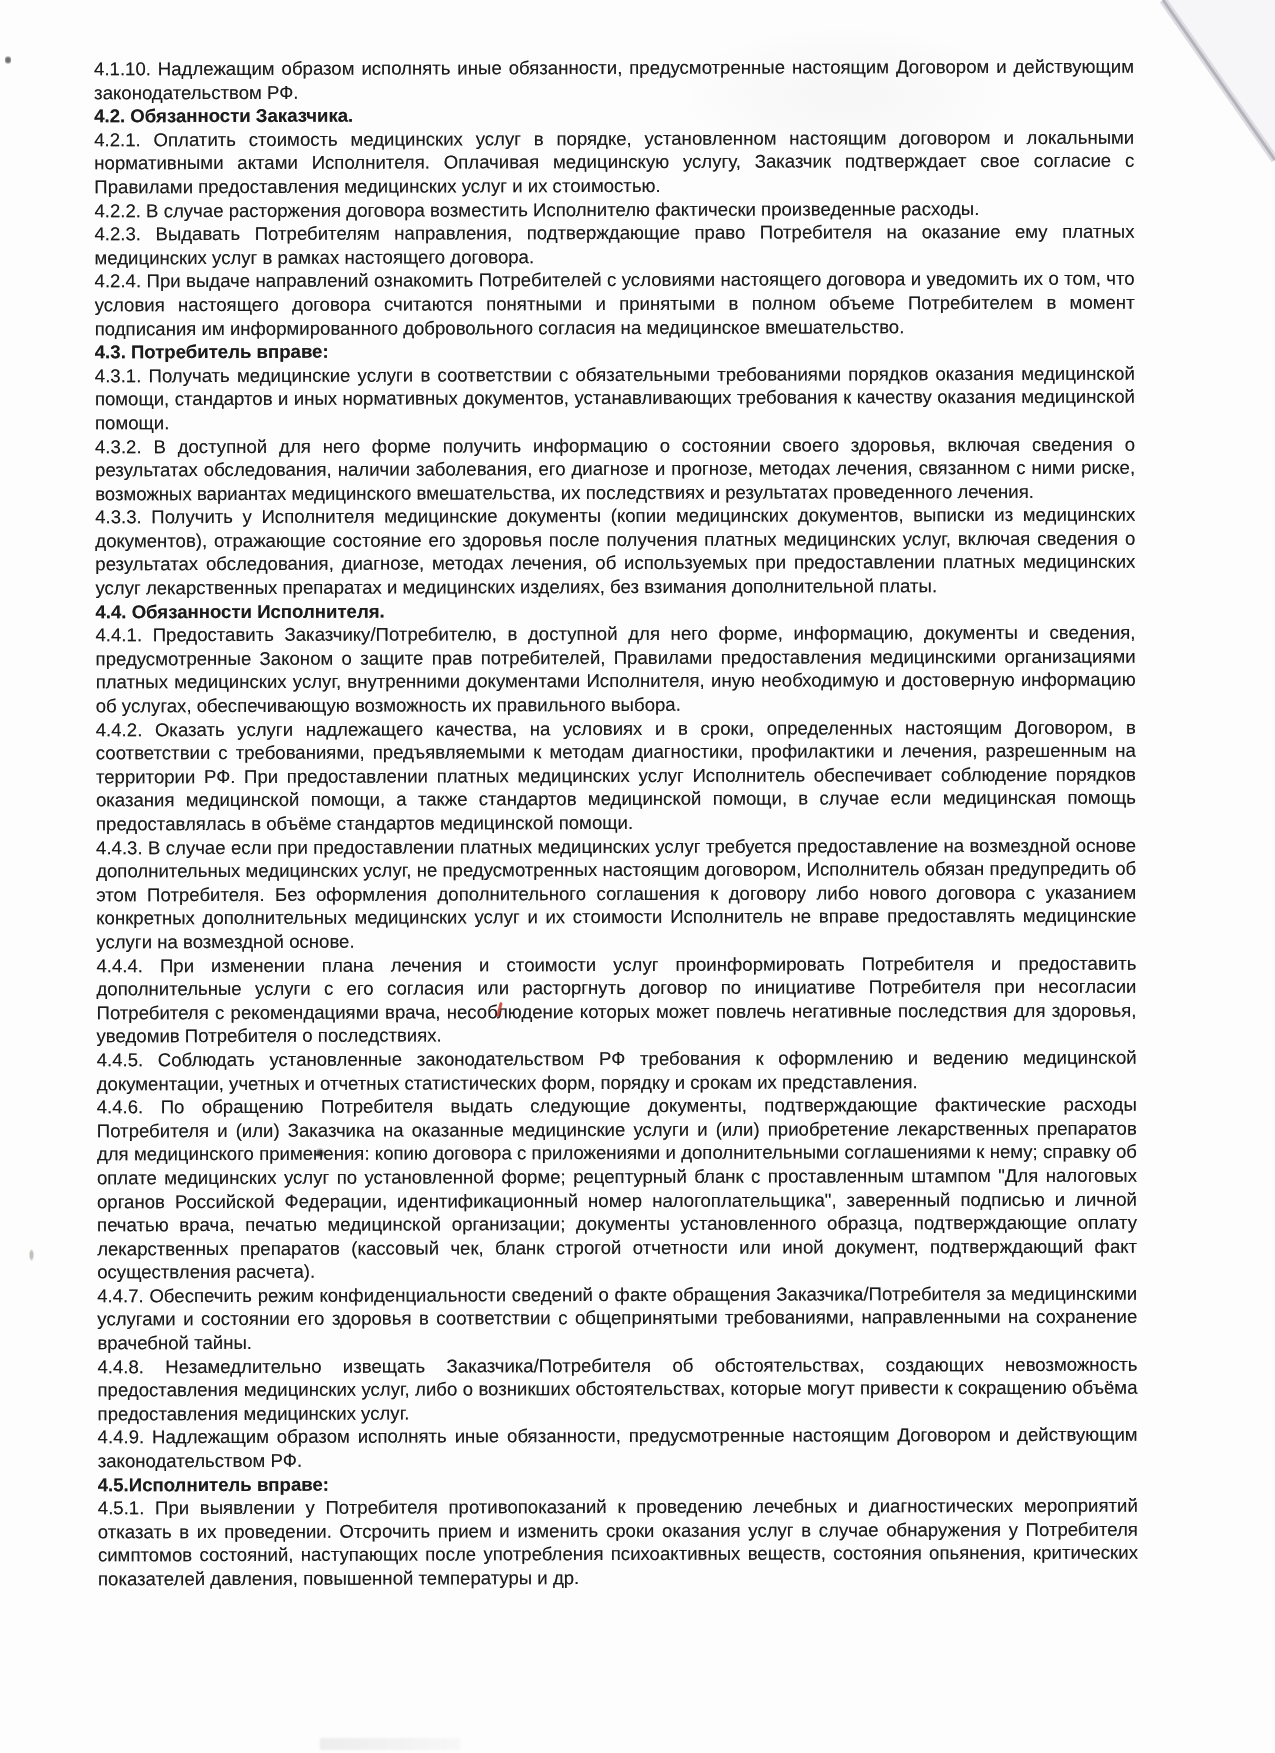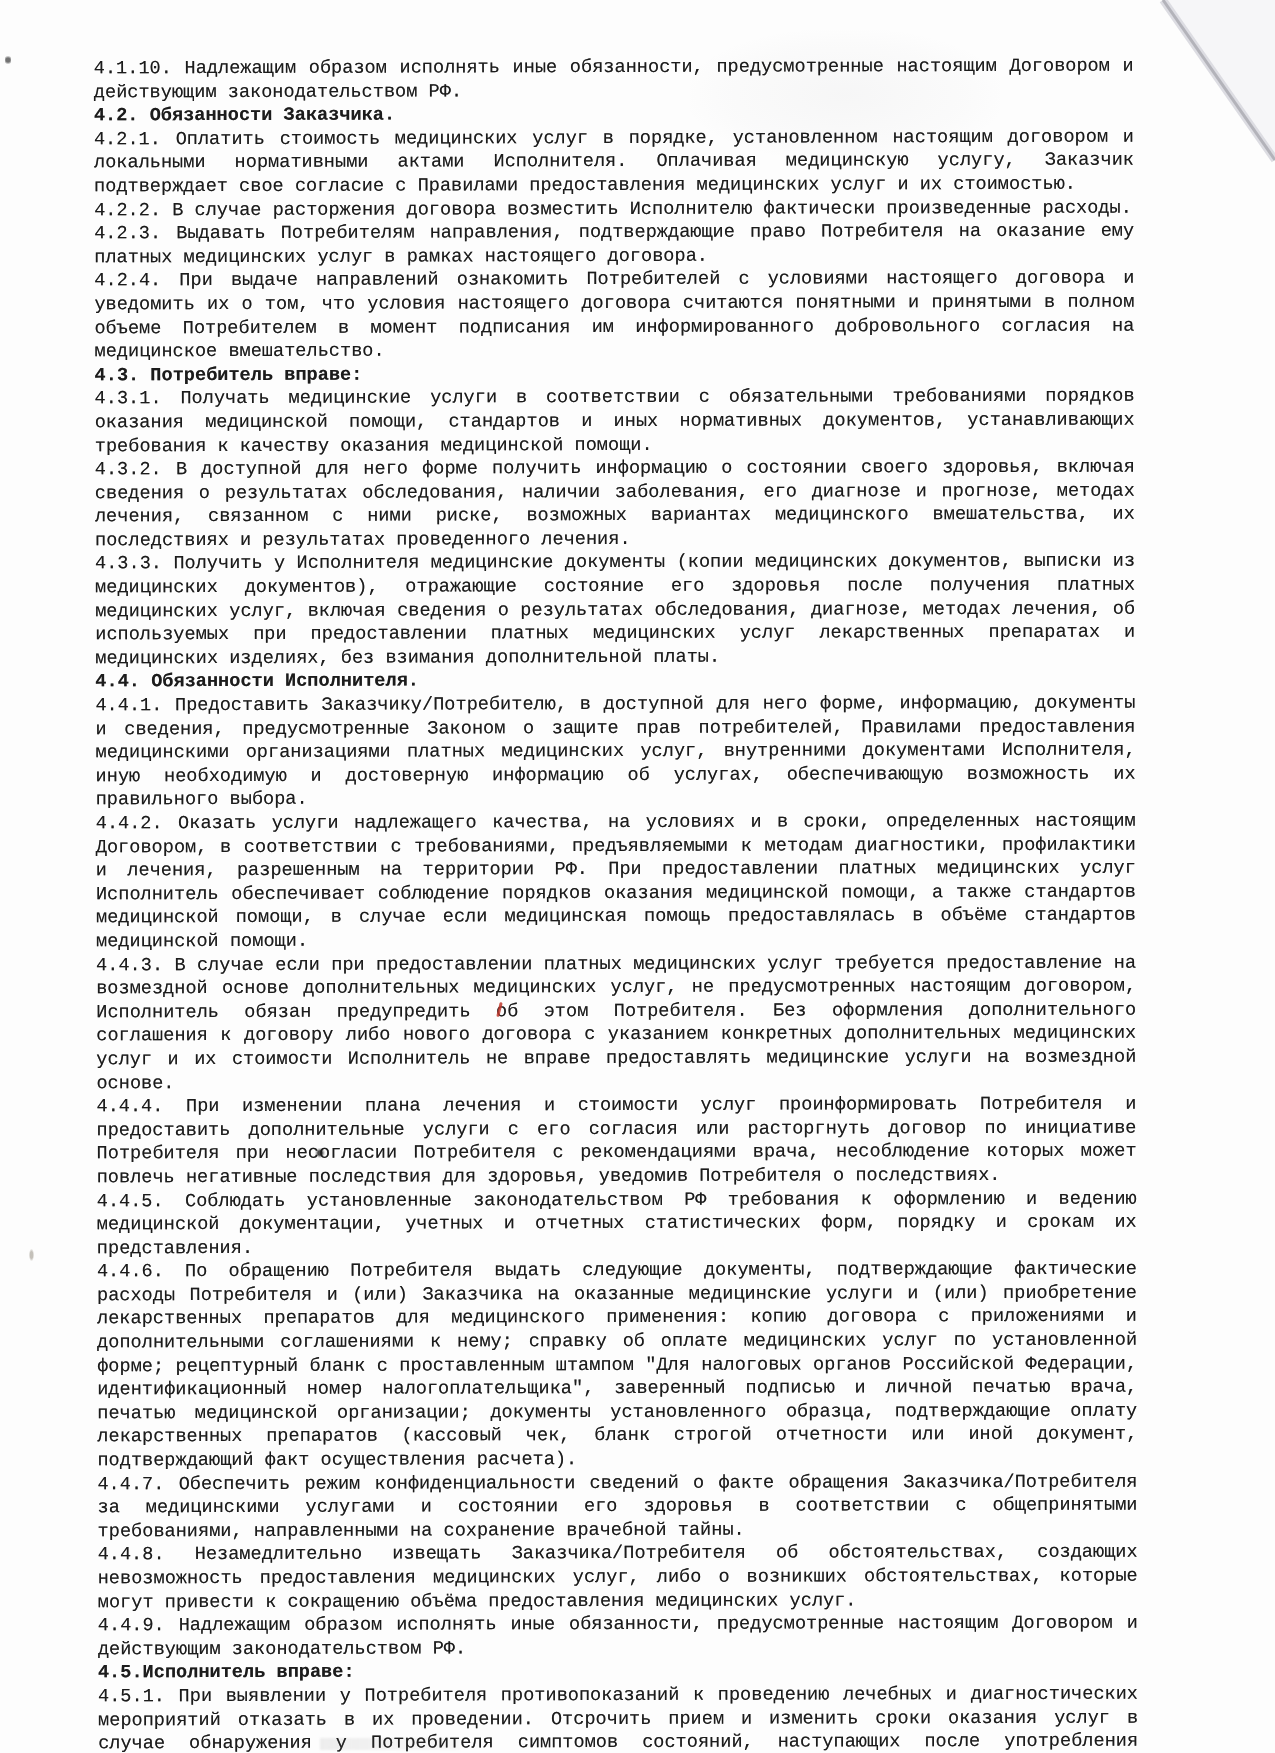--- a/index.html
+++ b/index.html
@@ -2,21 +2,21 @@
 <html lang="ru"><head>
 <meta charset="utf-8">
 <style>
   html,body{margin:0;padding:0;background:#e9e9e9;}
   .page{
     position:relative;
     width:1275px;height:1753px;
     margin:0 auto;
     background:var(--paper,#fdfdfd);
     overflow:hidden;
-    font-family:Liberation Mono, monospace;
+    font-family:Liberation Sans, sans-serif;
   }
   .content{
     position:absolute;
     left:96px;top:56px;width:1040px;
     color:var(--ink,#1c1c1c);
     font-size:18.6px;
     line-height:23.6px;
     text-align:justify;
     transform:rotate(-0.15deg);
     text-shadow:0 0 0.5px rgba(25,25,25,0.55);

